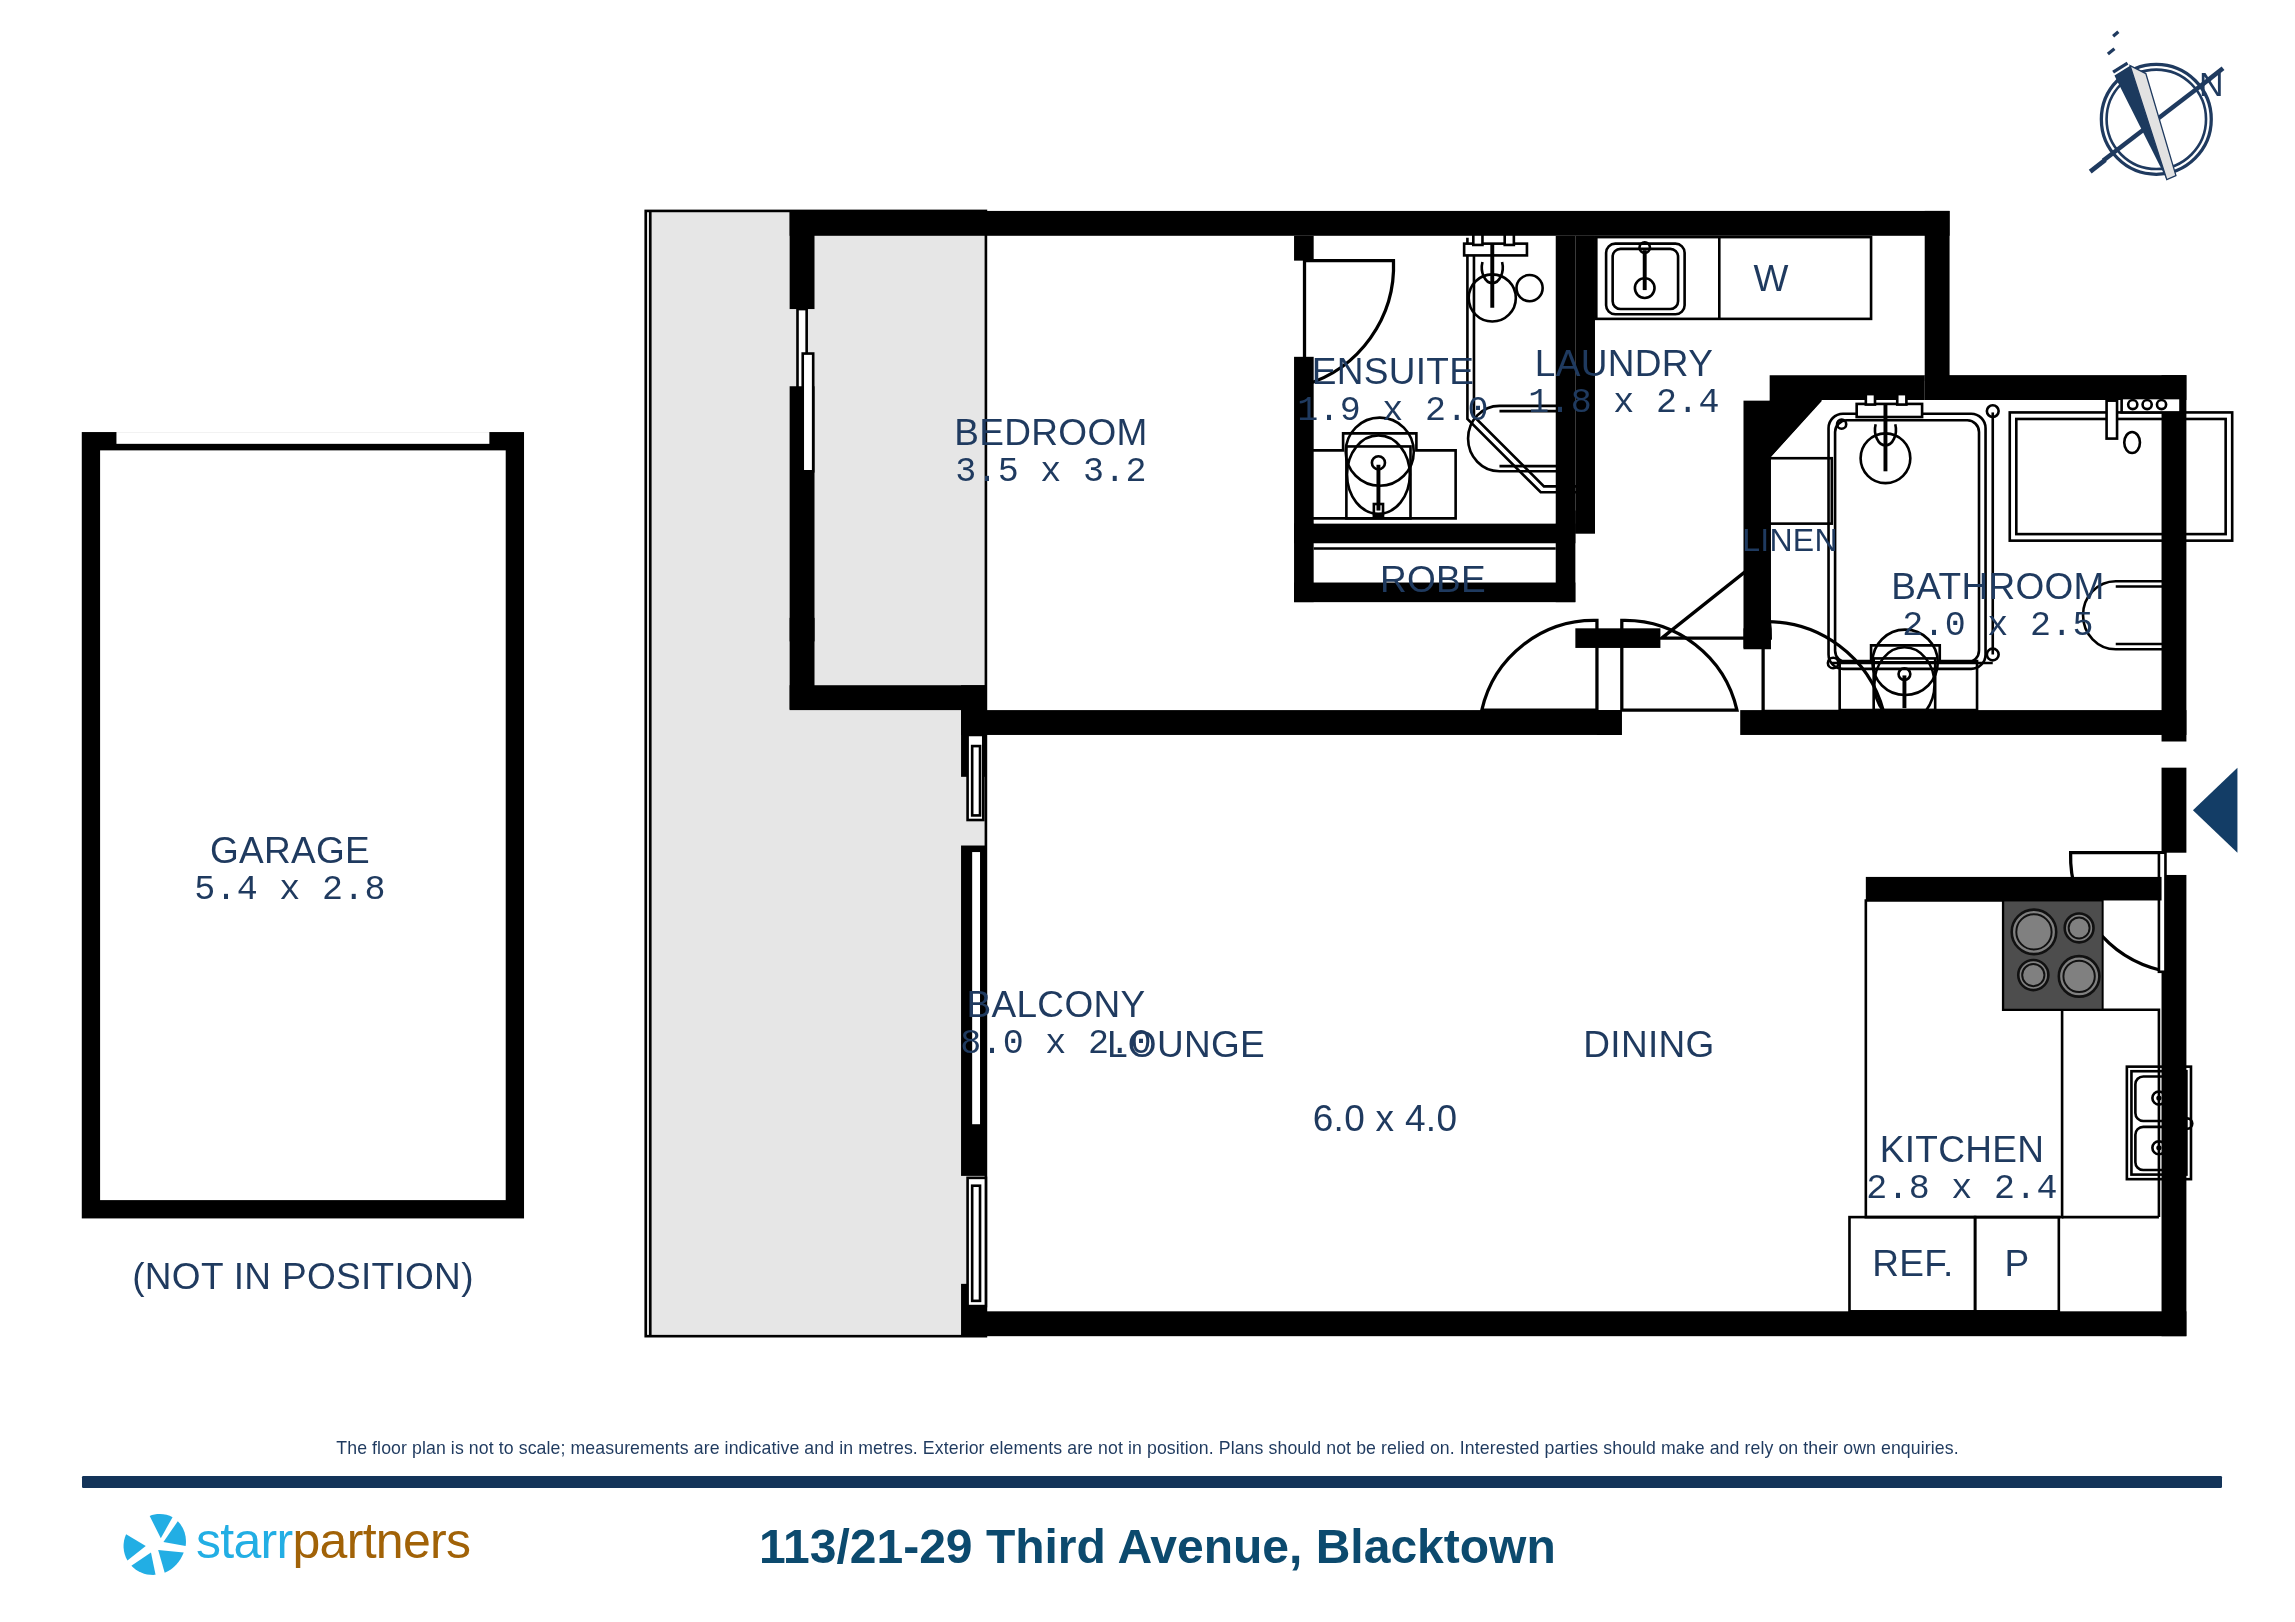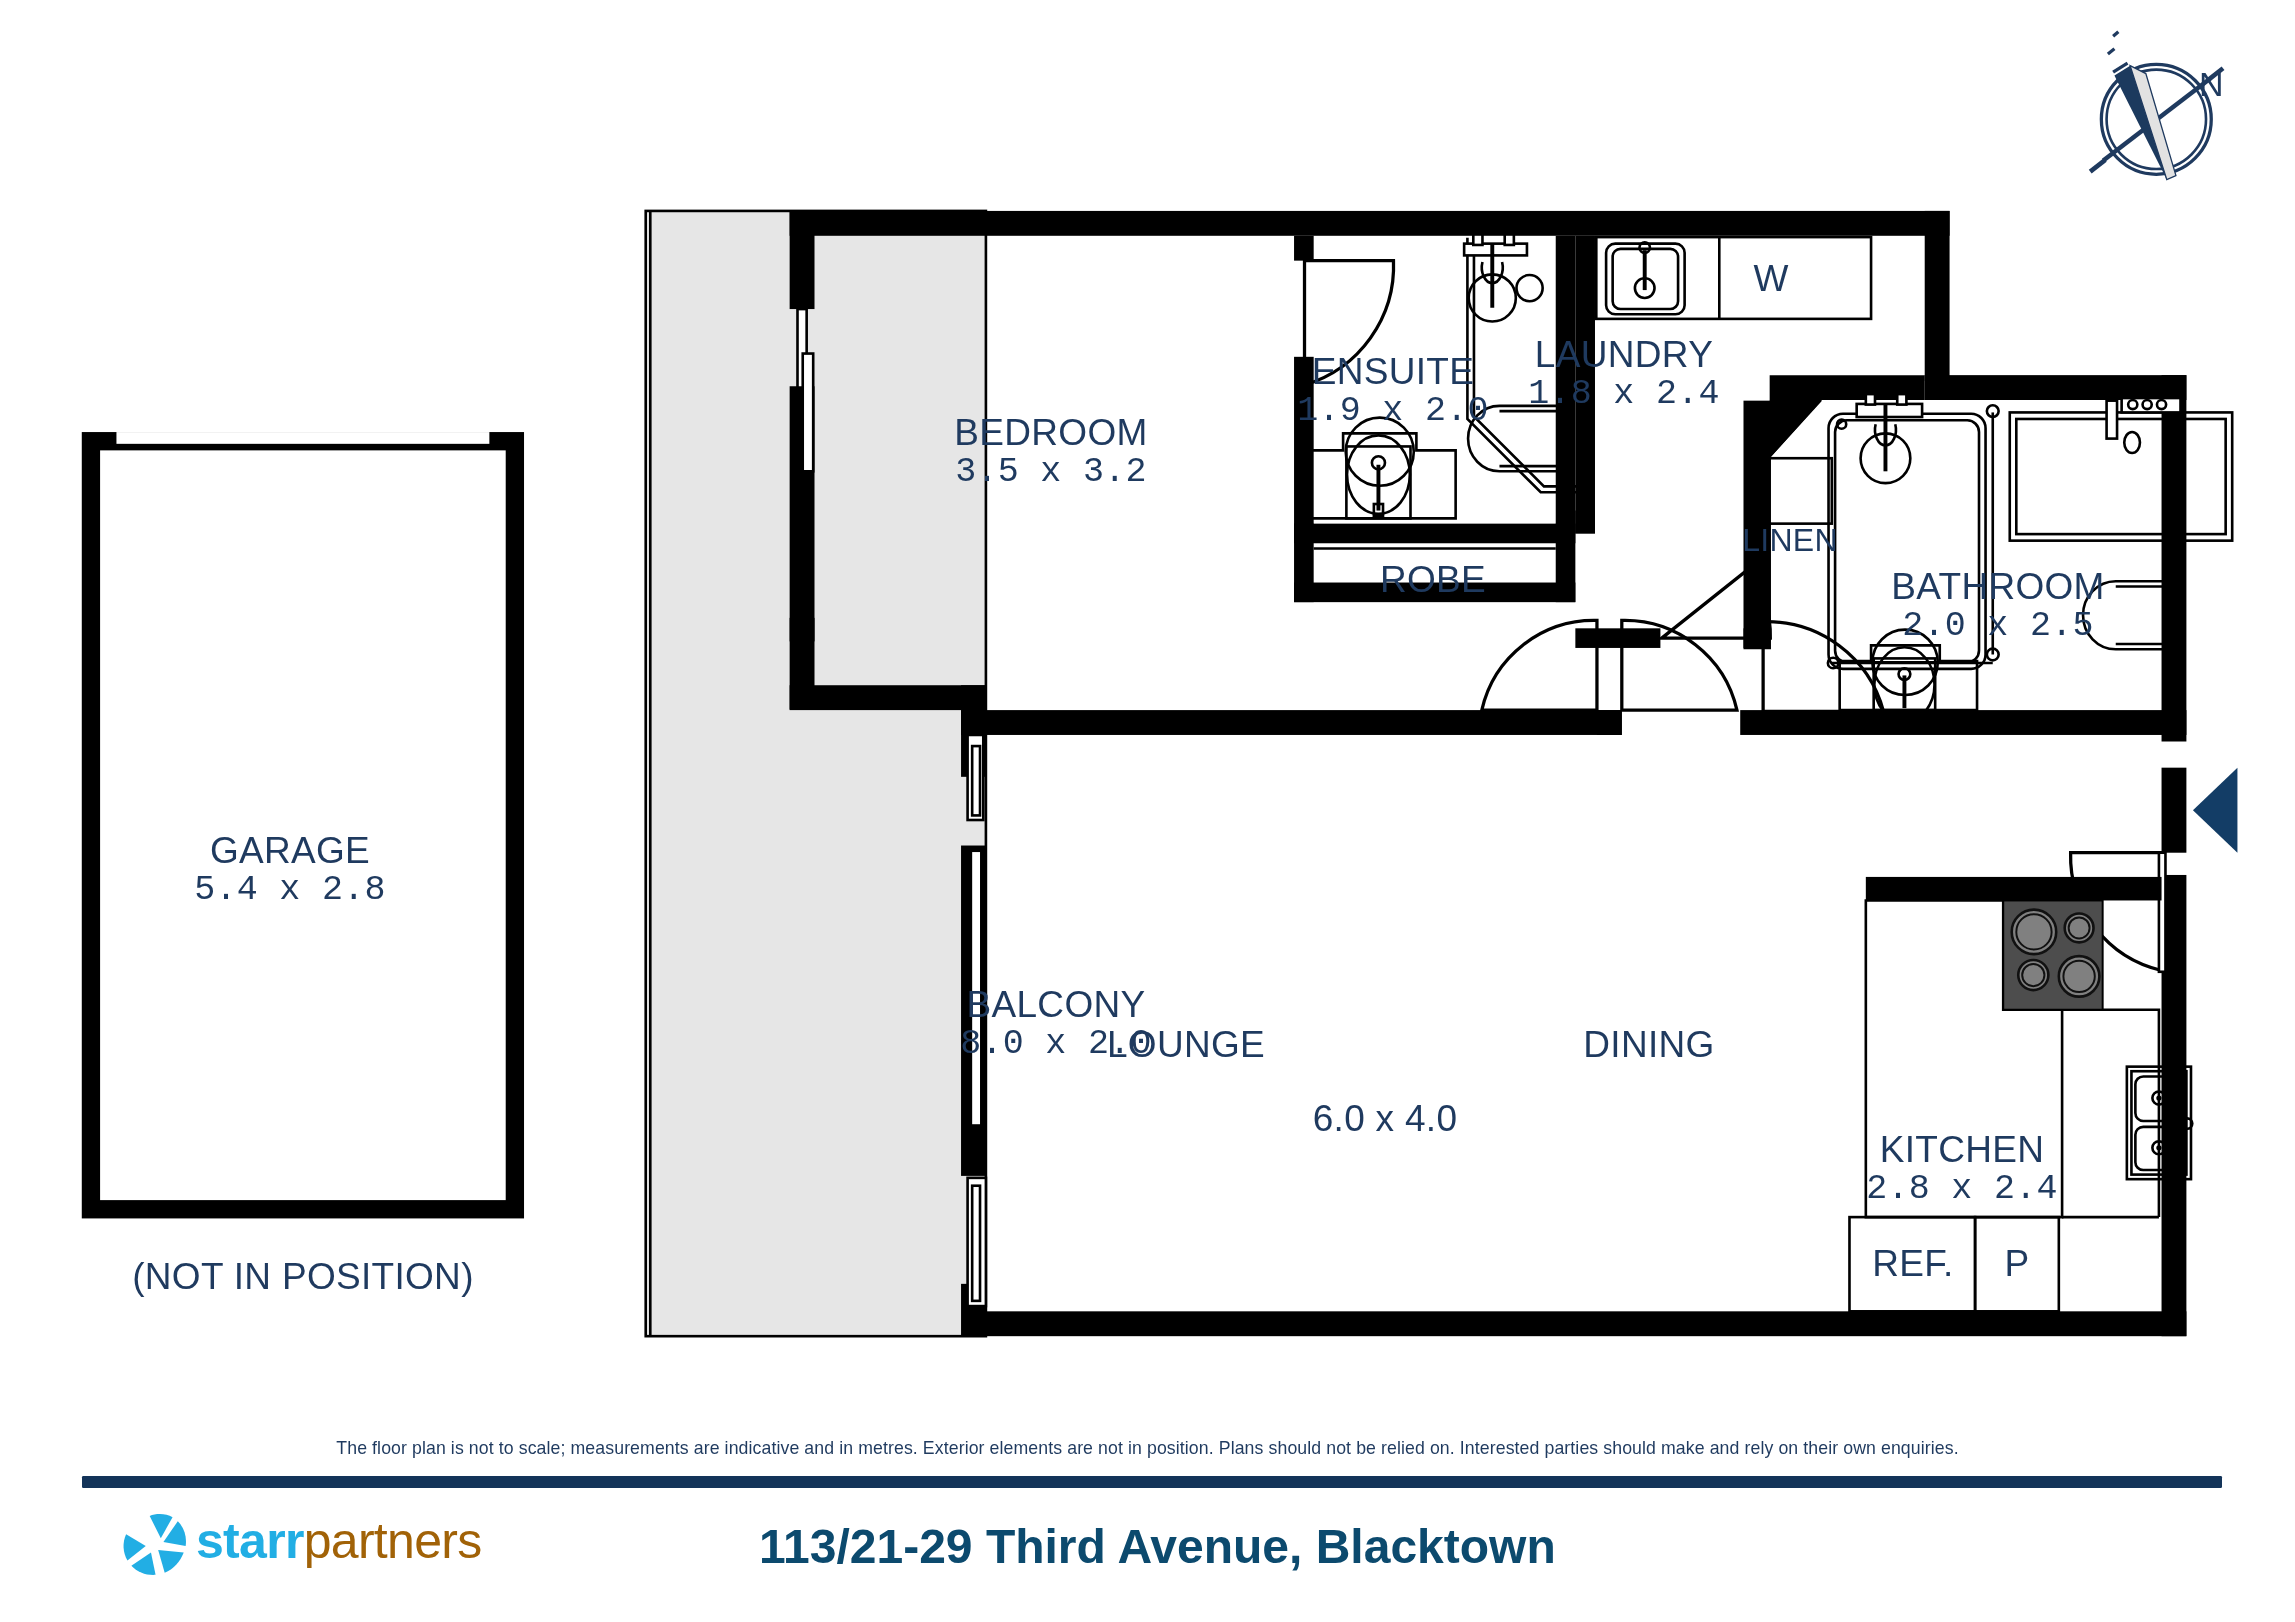--- a/index.html
+++ b/index.html
@@ -14,21 +14,21 @@
   .small{font-size:32px;}
   .ctr{transform:translateX(-50%);}
   
   #footer{position:absolute;left:0;top:1420px;width:2295px;height:203px;}
   #disclaimer{position:absolute;left:0;top:18.3px;width:2295px;text-align:center;
               color:#1f3a5f;font-size:17.7px;letter-spacing:0.1px;}
   #rule{position:absolute;left:82px;top:56px;width:2140px;height:11.8px;
         background:#133459;border-radius:1.3px;}
   #logo{position:absolute;left:115px;top:92px;width:471px;height:72px;}
   #logoText{position:absolute;left:196px;top:92px;font-size:50px;letter-spacing:-0.7px;}
-  #logoText .s1{color:#22aee4;font-weight:700;margin-top:48px;}
+  #logoText .s1{color:#22aee4;font-weight:400;margin-top:48px;}
   #logoText .s2{color:#a16207;font-weight:400;}
   #address{position:absolute;left:759px;top:99px;font-size:48px;color:#0c4a6e;
            font-weight:700;letter-spacing:0px;white-space:nowrap;}
   #compassN{position:absolute;left:2199px;top:65px;font-size:34px;color:#1f3a5f;}
 </style>
 </head>
 <body>
 
 <svg id="plan" viewBox="0 0 3508 2480">
   <defs>
@@ -274,21 +274,21 @@
   <span class="dm">3.5 x 3.2</span>
 </div>
 
 <div class="lbl ctr" style="left:1393px;top:351px;">
   <span class="rm">ENSUITE</span>
   <span class="dm">1.9 x 2.0</span>
 </div>
 
 <div class="lbl ctr one" style="left:1433px;top:559px;">ROBE</div>
 
-<div class="lbl ctr" style="left:1624px;top:334px;text-align:center;">
+<div class="lbl ctr" style="left:1624px;top:343px;text-align:center;">
   <span class="rm">LAUNDRY</span>
   <span class="dm">1.8 x 2.4</span>
 </div>
 
 <div class="lbl ctr one" style="left:1771px;top:258px;">W</div>
 
 <div class="lbl ctr small" style="left:1790px;top:523px;">LINEN</div>
 
 <div class="lbl ctr" style="left:1998px;top:566px;">
   <span class="rm">BATHROOM</span>

